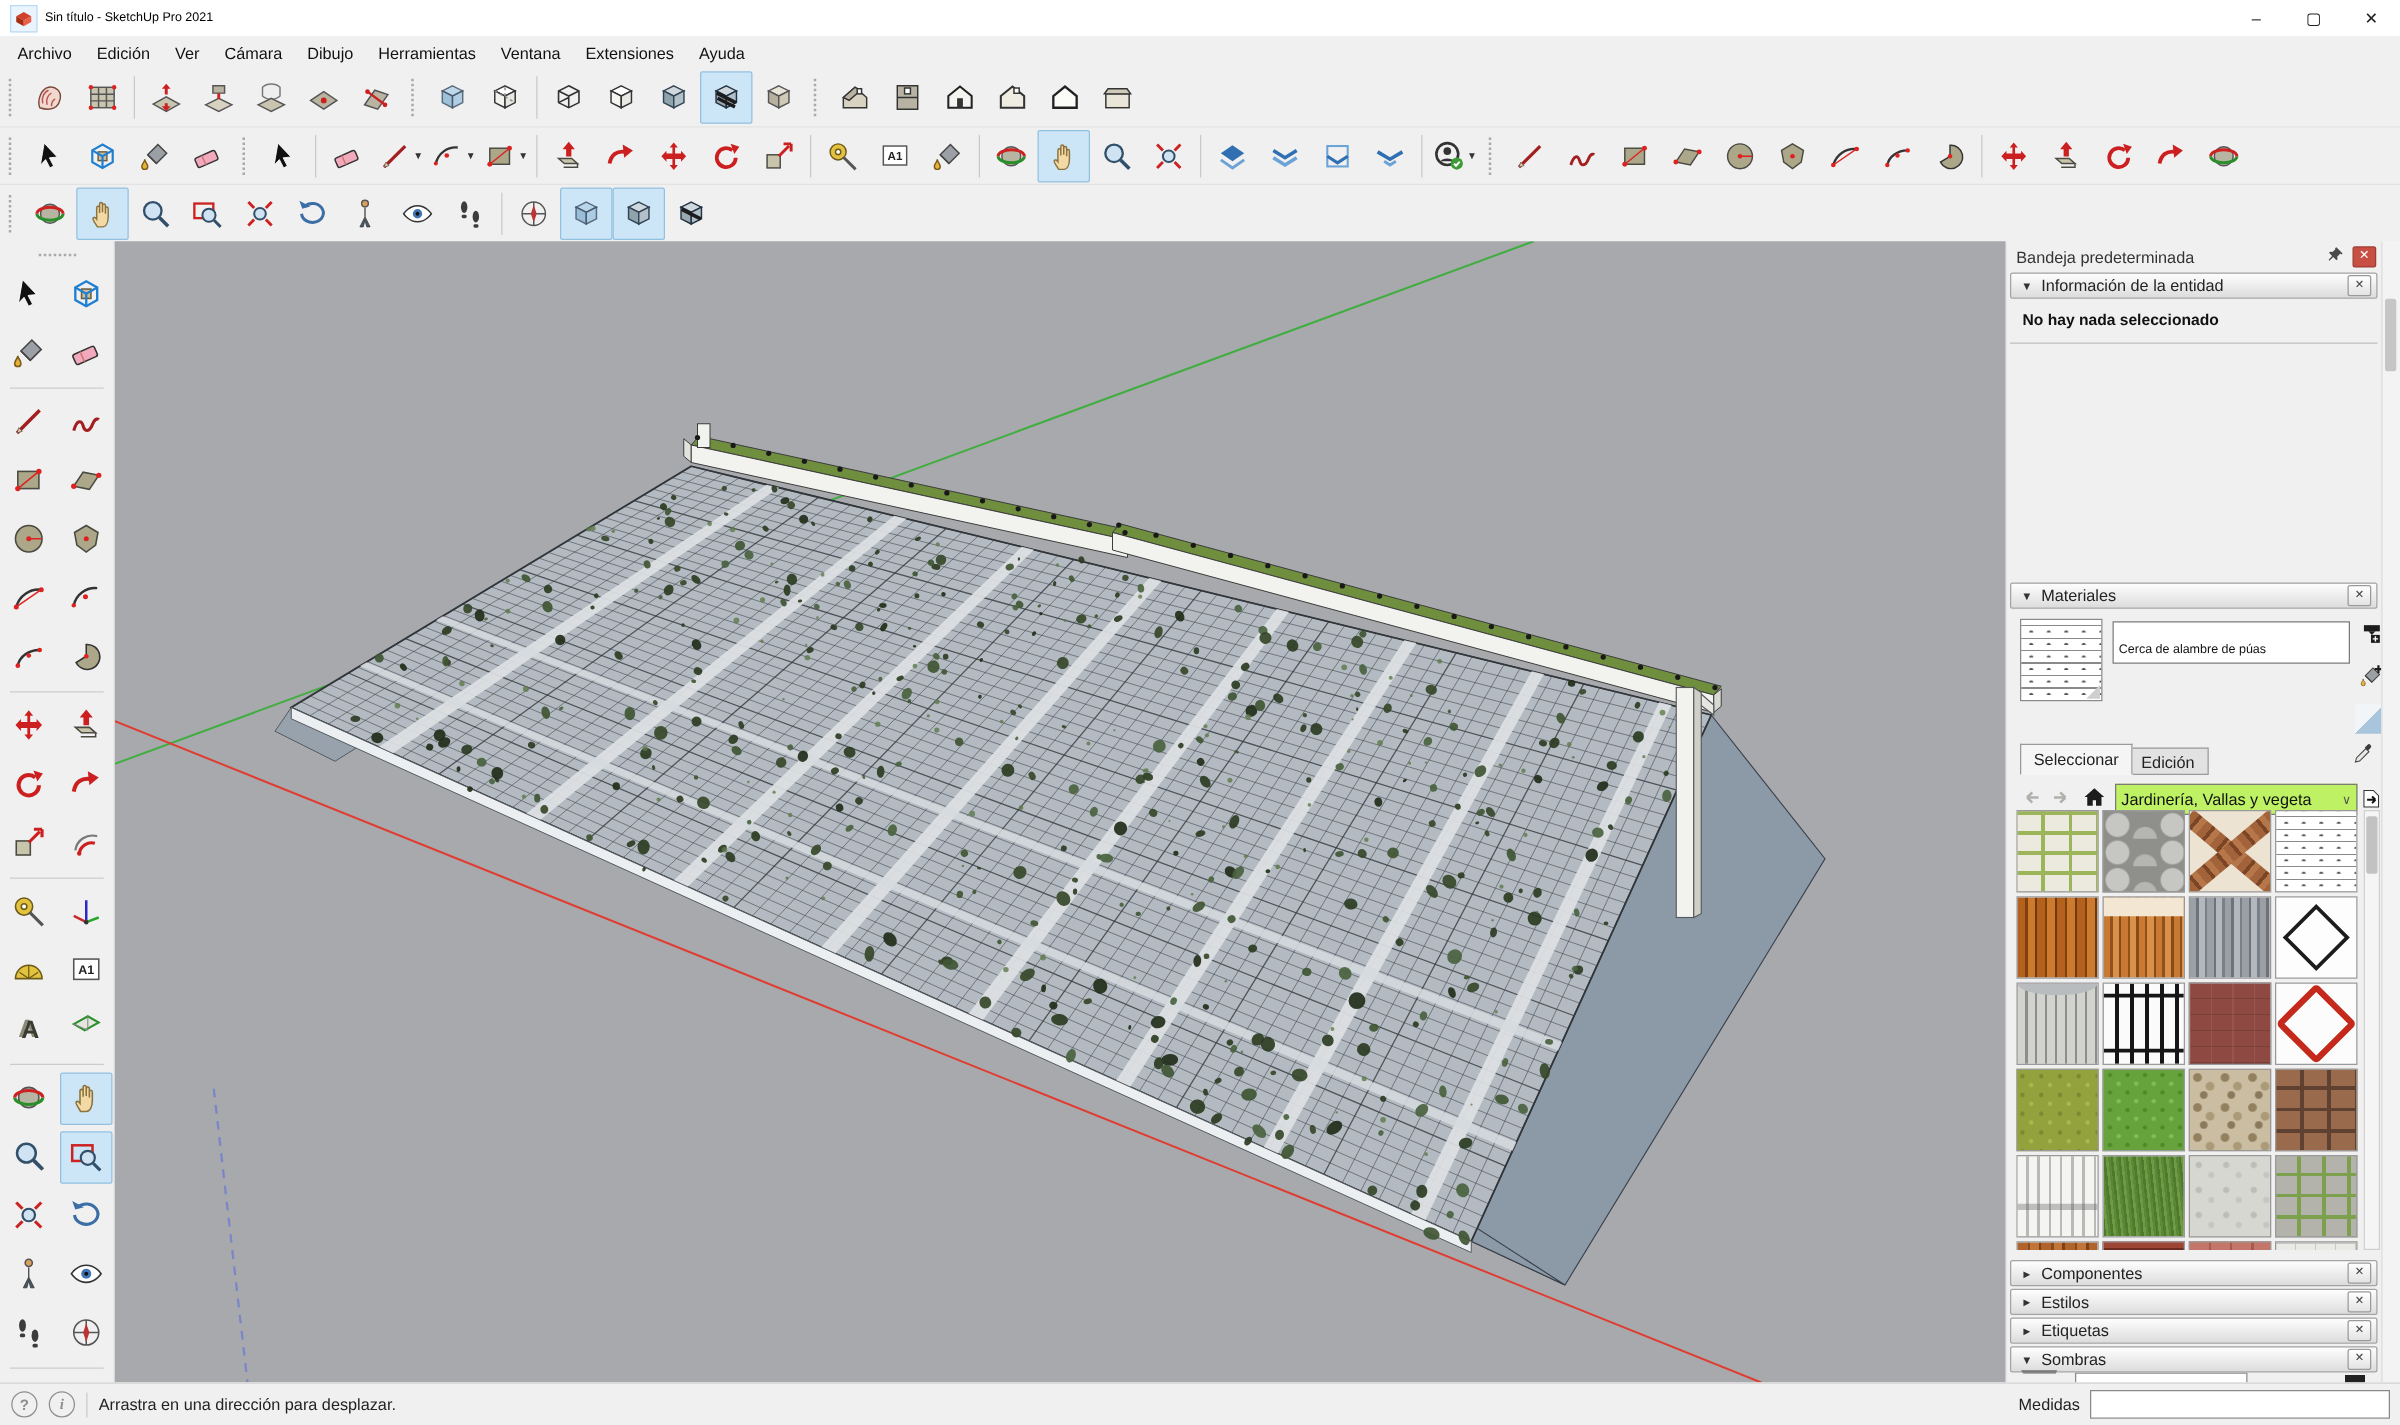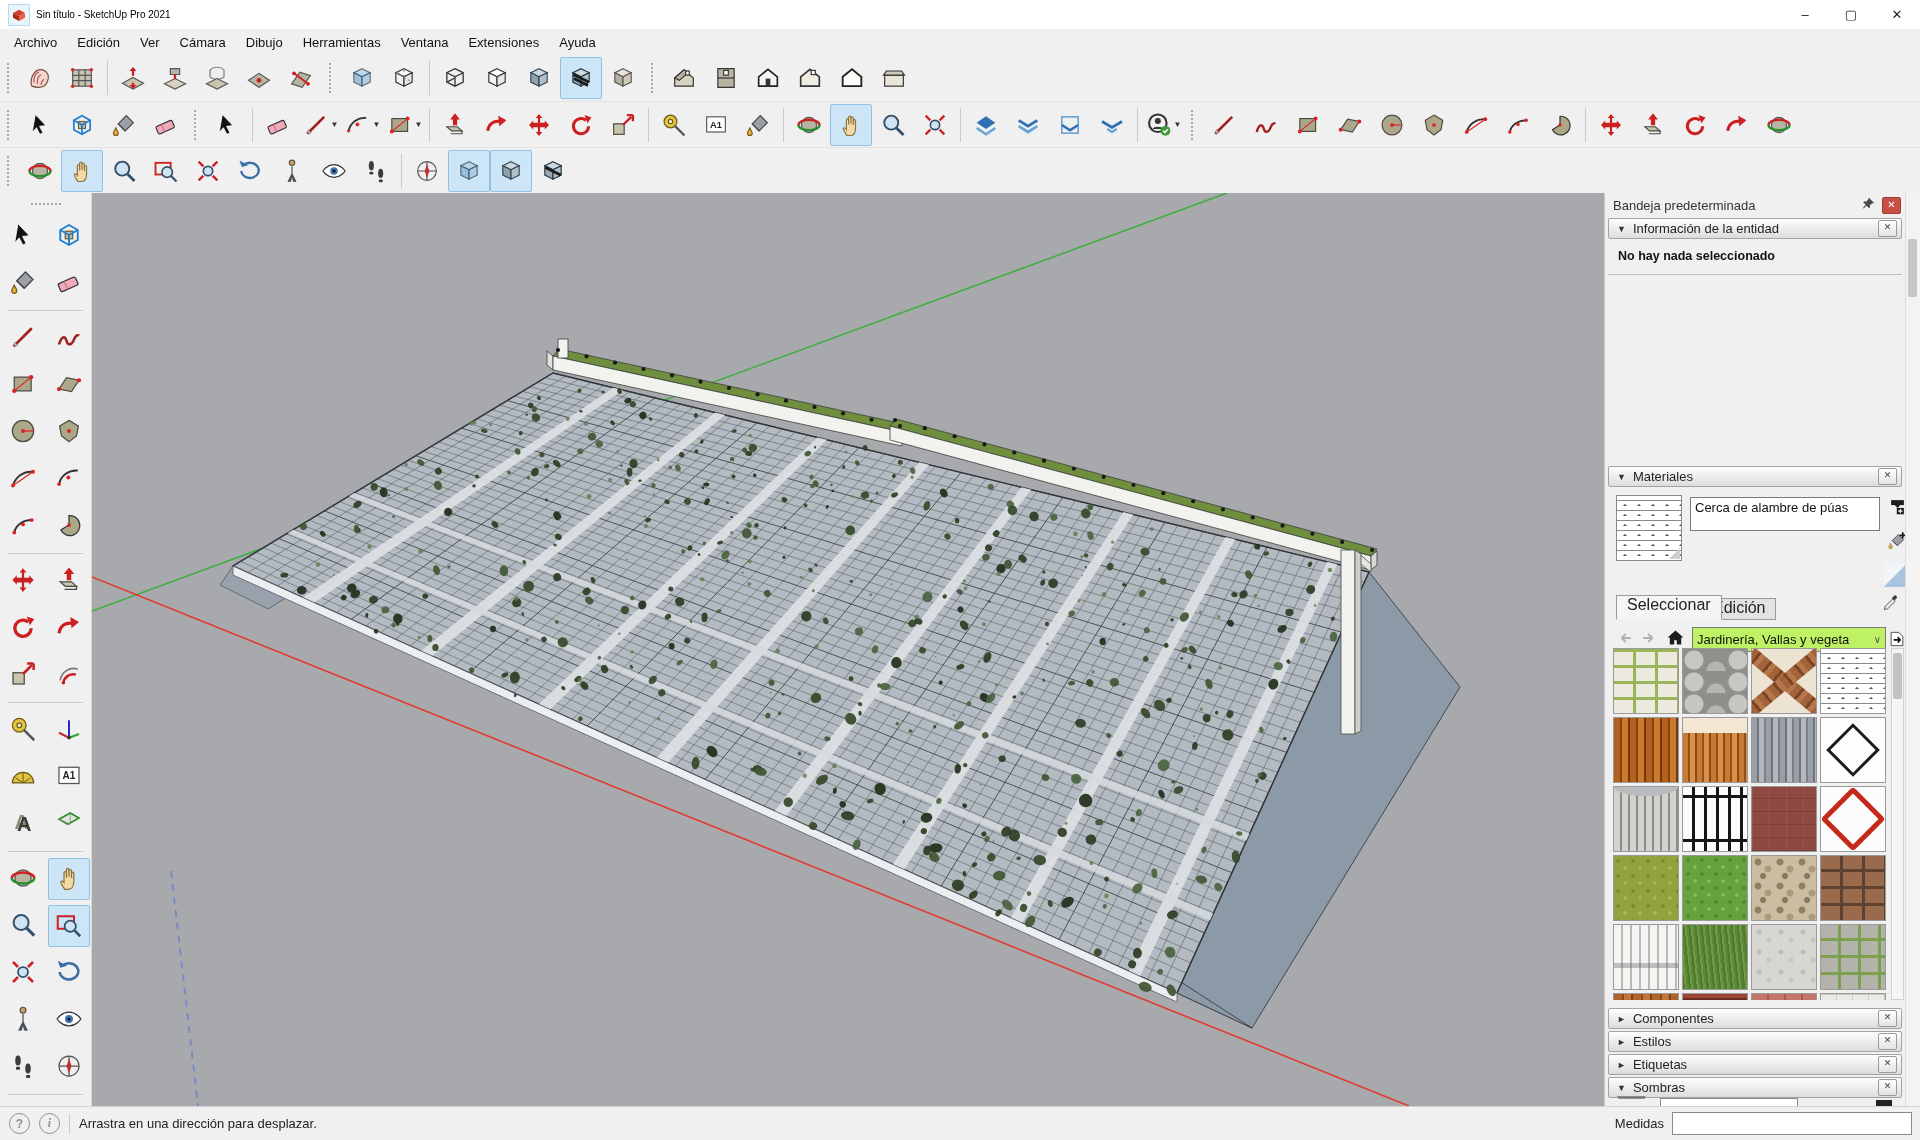--- a/index.html
+++ b/index.html
@@ -41,24 +41,24 @@
   .tray-close{width:17px;height:15px;background:#c84f44;border:1px solid #9e3c33;color:#fff;font-size:10px;line-height:13px;text-align:center;margin:0 4px 0 6px;border-radius:2px;}
   .sec-hdr{position:absolute;left:3px;width:294px;height:21px;background:linear-gradient(#fefefe,#dcdcdc);border:1px solid #a3a3a3;border-radius:2px;display:flex;align-items:center;box-sizing:border-box;padding:0 4px;color:#222;}
   .sec-hdr .tri{font-size:9px;margin:0 7px 0 4px;color:#333;}
   .sec-x{margin-left:auto;width:17px;height:15px;border:1px solid #9a9a9a;background:linear-gradient(#fff,#e3e3e3);border-radius:2px;font-size:9px;line-height:13px;text-align:center;color:#444;}
   .info-body{position:absolute;left:3px;top:47px;width:294px;height:225px;background:#f0f0f0;}
   .info-text{font-weight:bold;font-size:12.5px;padding:9px 0 0 10px;color:#111;}
   .info-div{position:absolute;left:0;top:34px;width:100%;height:1px;background:#bdbdbd;}
   
   .mat-thumb{position:absolute;left:8px;top:6px;width:64px;height:64px;border:1px solid #8a8a8a;background:#fff;}
   .mat-fold{position:absolute;right:1px;bottom:1px;width:0;height:0;border-left:11px solid transparent;border-bottom:11px solid #cfcfcf;}
-  .mat-name{position:absolute;left:82px;top:8px;width:190px;height:34px;border:1px solid #7a7a7a;background:#fff;font-size:13px;padding:2px 4px;box-sizing:border-box;color:#111;white-space:nowrap;overflow:hidden;}
+  .mat-name{position:absolute;left:82px;top:8px;width:190px;height:24px;border:1px solid #7a7a7a;background:#fff;font-size:10px;padding:16px 4px;box-sizing:border-box;color:#111;white-space:nowrap;overflow:hidden;}
   .mat-btn{position:absolute;display:flex;align-items:center;justify-content:center;}
   .mat-default-swatch{position:absolute;left:276px;top:74px;width:24px;height:24px;background:linear-gradient(135deg,#f2f5f8 49%,#a9c4dd 50%);border:0;}
-  .tab{position:absolute;height:22px;padding:0 10px;display:flex;align-items:flex-start;font-size:16px;border:1px solid #9a9a9a;box-sizing:border-box;color:#222;}
+  .tab{position:absolute;height:22px;padding:0 10px;display:flex;align-items:center;font-size:13px;border:1px solid #9a9a9a;box-sizing:border-box;color:#222;}
   .tab.active{background:#f5f5f5;border-bottom-color:#f5f5f5;z-index:2;height:25px;}
   .tab.inactive{background:#e2e2e2;top:109px;}
   .nav-ico{position:absolute;width:22px;height:22px;display:flex;align-items:center;justify-content:center;}
   .mat-dd{position:absolute;left:84px;top:138px;width:194px;height:25px;border:1px solid #7a7a7a;background:#bef264;display:flex;align-items:center;padding:0 4px;box-sizing:border-box;font-size:13px;color:#111;white-space:nowrap;overflow:hidden;}
   .mat-dd .chev{margin-left:auto;color:#555;font-size:10px;}
   
   .grid{position:absolute;left:8px;top:455px;width:274px;height:352px;overflow:hidden;display:flex;flex-wrap:wrap;gap:3px;align-content:flex-start;}
   .sw{width:64px;height:64px;border:1px solid #9a9a9a;position:relative;overflow:hidden;box-sizing:content-box;}
   .gridbar{position:absolute;left:286px;top:455px;width:13px;height:352px;background:#f5f5f5;border:1px solid #d0d0d0;box-sizing:border-box;}
   .gridbar .thumb{position:absolute;left:1px;top:4px;width:9px;height:46px;background:#c2c2c2;border-radius:2px;}

